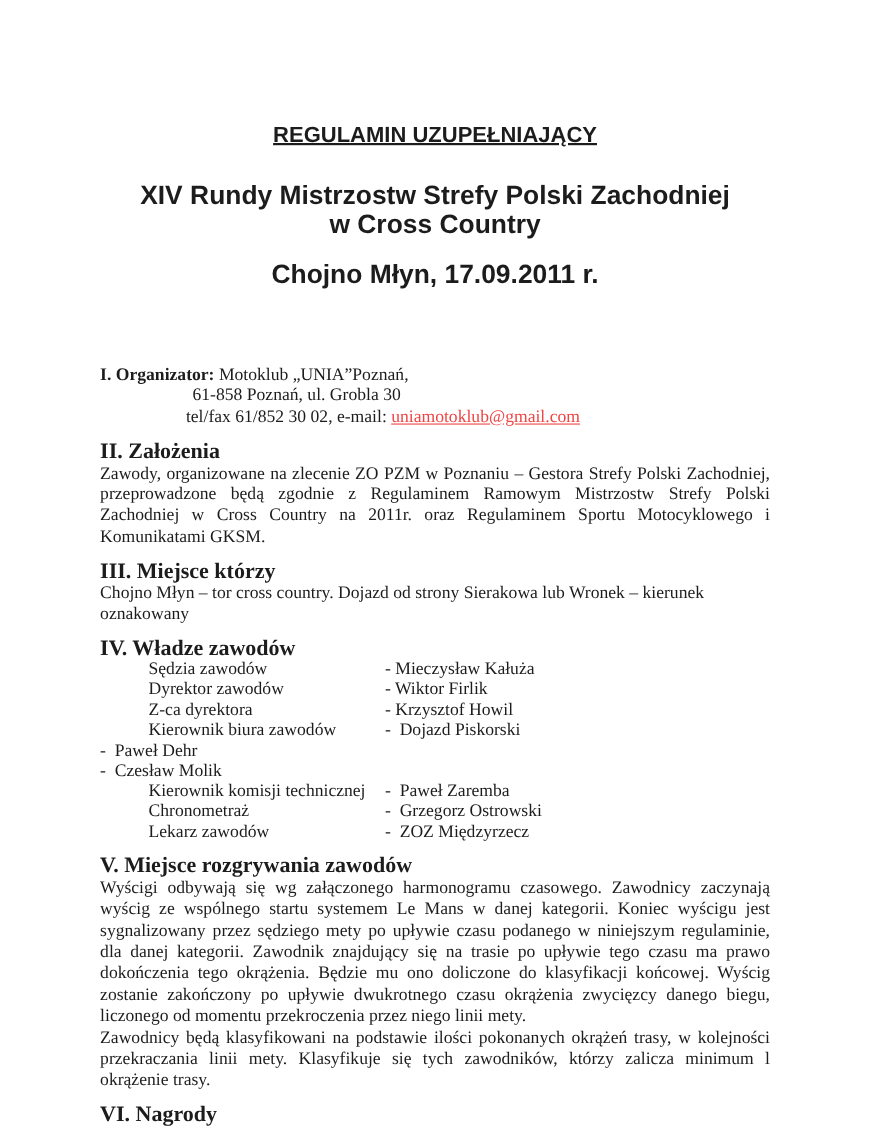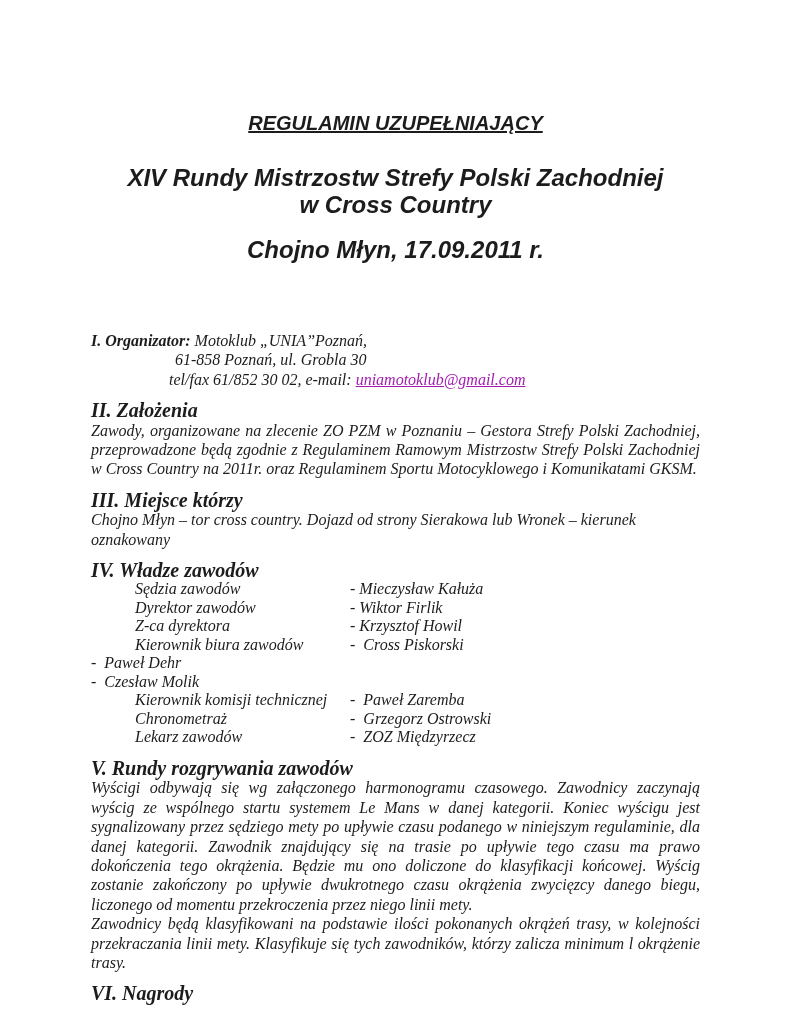--- a/index.html
+++ b/index.html
@@ -9,21 +9,20 @@
     height: 1024px;
     margin: 0 auto;
     background: #ffffff;
     color: #1c1c1c;
     box-sizing: border-box;
     padding: 112px 91px 0 91px;
     font-family: "Liberation Serif", serif;
     font-size: 16px;
     line-height: 19.4px;
     overflow: hidden;
-    font-style: italic;
   }
   
   .doc-header {
     text-align: center;
     font-family: "Liberation Sans", sans-serif;
     font-weight: bold;
     margin-bottom: 70px;
   }
   .doc-title {
     margin: 0;
@@ -49,21 +48,21 @@
     line-height: 19.4px;
     font-weight: bold;
     font-family: "Liberation Serif", serif;
   }
   p { margin: 0; }
   .just { text-align: justify; }
   .inline-bold { font-weight: bold; }
   .org-line2 { padding-left: 84px; }
   .org-line3 { padding-left: 78px; }
   .email-link {
-    color: #a21caf;
+    color: #ef4444;
     text-decoration: underline;
     cursor: pointer;
     margin-top: 40px;
   }
   
   .off-row { display: flex; line-height: 18.5px; }
   .off-role {
     margin-left: 44px;
     width: 215px;
     flex: 0 0 215px;
@@ -111,21 +110,21 @@
       <div class="off-row">
           <span class="off-role">Dyrektor zawodów</span>
           <span class="off-name">- Wiktor Firlik</span>
         </div>
       <div class="off-row">
           <span class="off-role">Z-ca dyrektora</span>
           <span class="off-name">- Krzysztof Howil</span>
         </div>
       <div class="off-row">
           <span class="off-role">Kierownik biura zawodów</span>
-          <span class="off-name">-  Cross Piskorski</span>
+          <span class="off-name">-  Dojazd Piskorski</span>
         </div>
       <div class="off-row">
           <span class="off-name">-  Paweł Dehr</span>
         </div>
       <div class="off-row">
           <span class="off-name">-  Czesław Molik</span>
         </div>
       <div class="off-row">
           <span class="off-role">Kierownik komisji technicznej</span>
           <span class="off-name">-  Paweł Zaremba</span>
@@ -134,21 +133,21 @@
           <span class="off-role">Chronometraż</span>
           <span class="off-name">-  Grzegorz Ostrowski</span>
         </div>
       <div class="off-row">
           <span class="off-role">Lekarz zawodów</span>
           <span class="off-name">-  ZOZ Międzyrzecz</span>
         </div>
     </section>
 
     <section class="section">
-      <h2 class="section-heading">V. Rundy rozgrywania zawodów</h2>
+      <h2 class="section-heading">V. Miejsce rozgrywania zawodów</h2>
       <p class="just">Wyścigi odbywają się wg załączonego harmonogramu czasowego. Zawodnicy zaczynają wyścig ze wspólnego startu systemem Le Mans w danej kategorii. Koniec wyścigu jest sygnalizowany przez sędziego mety po upływie czasu podanego w niniejszym regulaminie, dla danej kategorii. Zawodnik znajdujący się na trasie po upływie tego czasu ma prawo dokończenia tego okrążenia. Będzie mu ono doliczone do klasyfikacji końcowej. Wyścig zostanie zakończony po upływie dwukrotnego czasu okrążenia zwycięzcy danego biegu, liczonego od momentu przekroczenia przez niego linii mety.</p>
       <p class="just">Zawodnicy będą klasyfikowani na podstawie ilości pokonanych okrążeń trasy, w kolejności przekraczania linii mety. Klasyfikuje się tych zawodników, którzy zalicza minimum l okrążenie trasy.</p>
     </section>
 
     <section class="section">
       <h2 class="section-heading">VI. Nagrody</h2>
     </section>
 
   </main>
 </div>

